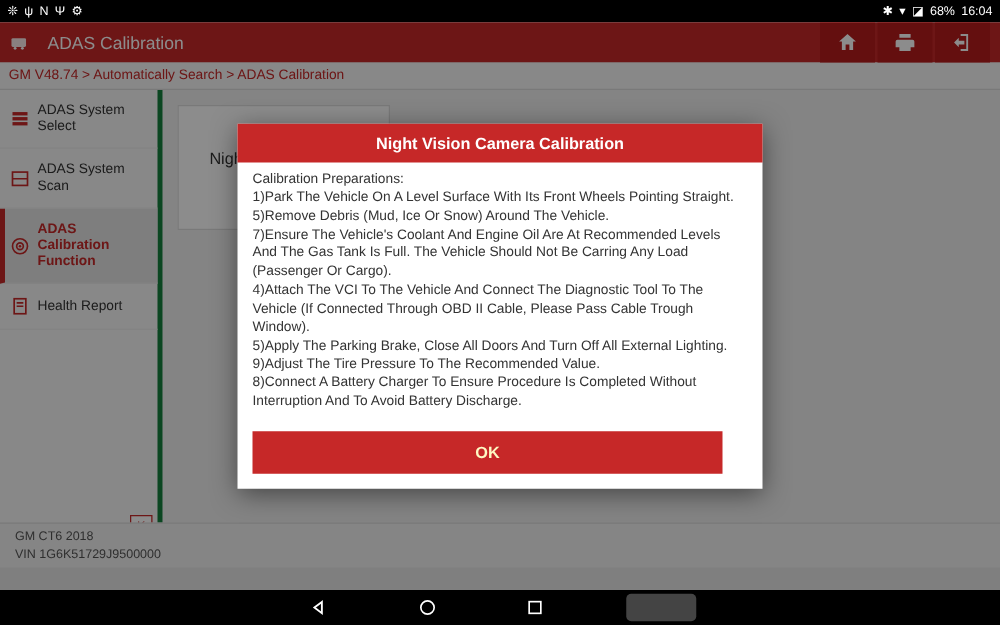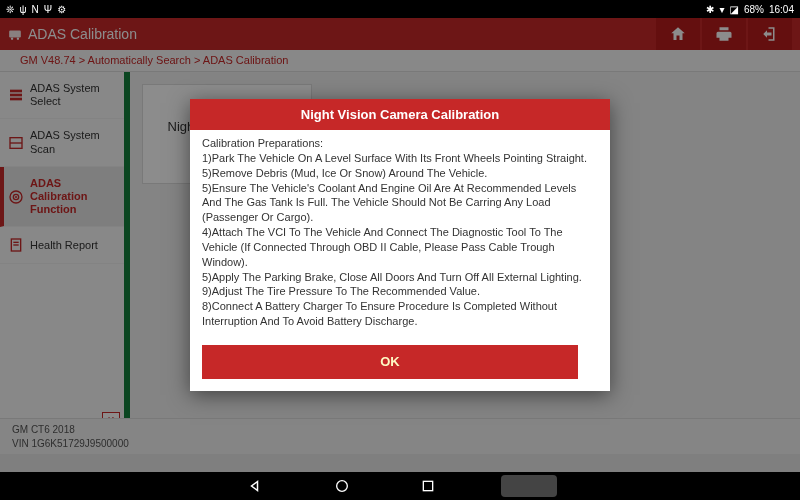--- a/index.html
+++ b/index.html
@@ -3,28 +3,28 @@
 <meta charset="utf-8">
 <style>
 * { box-sizing: border-box; margin: 0; padding: 0; font-family: Arial, sans-serif; }
 html, body { width: 800px; height: 500px; overflow: hidden; background: #e8e8e8; }
 
 .statusbar { height: 18px; background: #000; color: #fff; display: flex; align-items: center; justify-content: space-between; font-size: 10px; padding: 0 6px; }
 .statusbar .left, .statusbar .right { display: flex; align-items: center; gap: 5px; }
 .statusbar .icon { display: inline-block; }
 
 .appbar { height: 32px; background: #c62828; color: #fff; display: flex; align-items: center; padding: 0 8px; justify-content: space-between; }
-.appbar .title { font-size: 14px; font-weight: 500; display: flex; align-items: center; gap: 6px; }
+.appbar .title { font-size: 14px; font-weight: 500; display: flex; align-items: center; gap: 16px; }
 .appbar .actions { display: flex; }
 .appbar .actionbtn { width: 44px; height: 32px; display: flex; align-items: center; justify-content: center; background: #b71c1c; margin-left: 2px; color: #fff; }
 
-.breadcrumb { height: 22px; background: #f7f7f7; color: #c62828; font-size: 11px; padding: 4px 20px; border-bottom: 1px solid #ddd; }
+.breadcrumb { height: 22px; background: #f7f7f7; color: #c62828; font-size: 11px; padding: 4px 7px; border-bottom: 1px solid #ddd; }
 
 .main { display: flex; height: 362px; background: #f0f0f0; }
-.sidebar { width: 130px; background: #f7f7f7; border-right: 6px solid #15803d; position: relative; }
+.sidebar { width: 130px; background: #f7f7f7; border-right: 4px solid #15803d; position: relative; }
 .side-item { display: flex; align-items: center; gap: 6px; padding: 10px 8px; font-size: 11px; border-bottom: 1px solid #eee; color: #333; line-height: 1.2; }
 .side-item.active { background: #e6e6e6; border-left: 4px solid #c62828; color: #c62828; font-weight: bold; padding-left: 4px; }
 .side-item .sicon { width: 16px; height: 16px; flex-shrink: 0; }
 .side-red { fill: #c62828; }
 .collapse-btn { position: absolute; bottom: 4px; right: 4px; width: 18px; height: 18px; border: 1px solid #c62828; color: #c62828; font-size: 10px; display: flex; align-items: center; justify-content: center; background: #fff; }
 
 .content { flex: 1; position: relative; padding: 12px; }
 .card { width: 170px; height: 100px; background: #fff; border: 1px solid #ddd; display: flex; align-items: center; justify-content: center; text-align: center; font-size: 13px; color: #333; padding: 8px; }
 
 .footer { position: absolute; left: 0; right: 0; bottom: 46px; height: 36px; background: #f2f2f2; border-top: 1px solid #ddd; padding: 4px 12px; font-size: 10px; color: #555; line-height: 1.4; }
@@ -168,21 +168,21 @@
   </div>
 </div>
 
 <div class="overlay">
   <div class="dialog">
     <div class="dialog-header">Night Vision Camera Calibration</div>
     <div class="dialog-body">
       <p>Calibration Preparations:</p>
       <p>1)Park The Vehicle On A Level Surface With Its Front Wheels Pointing Straight.</p>
       <p>5)Remove Debris (Mud, Ice Or Snow) Around The Vehicle.</p>
-      <p>5)Ensure The Vehicle's Coolant And Engine Oil Are At Recommended Levels And The Gas Tank Is Full. The Vehicle Should Not Be Carring Any Load (Passenger Or Cargo).</p>
+      <p>7)Ensure The Vehicle's Coolant And Engine Oil Are At Recommended Levels And The Gas Tank Is Full. The Vehicle Should Not Be Carring Any Load (Passenger Or Cargo).</p>
       <p>4)Attach The VCI To The Vehicle And Connect The Diagnostic Tool To The Vehicle (If Connected Through OBD II Cable, Please Pass Cable Trough Window).</p>
       <p>5)Apply The Parking Brake, Close All Doors And Turn Off All External Lighting.</p>
       <p>9)Adjust The Tire Pressure To The Recommended Value.</p>
       <p>8)Connect A Battery Charger To Ensure Procedure Is Completed Without Interruption And To Avoid Battery Discharge.</p>
     </div>
     <div class="dialog-buttons">
       <button class="btn-ok">OK</button>
     </div>
   </div>
 </div>

